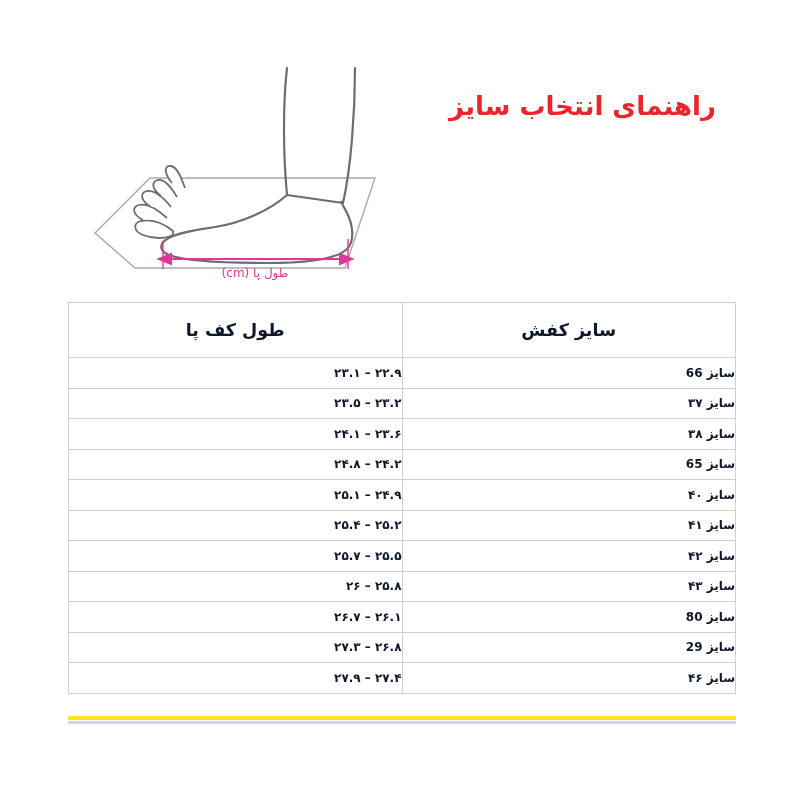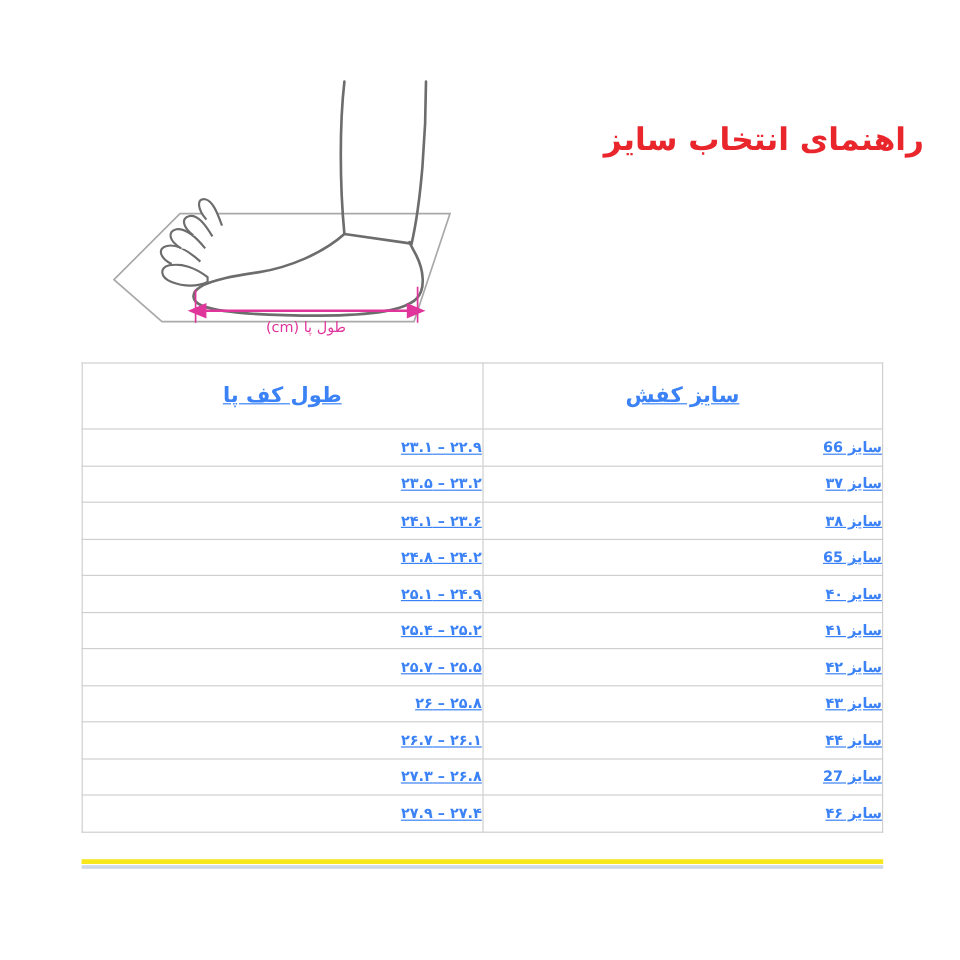--- a/index.html
+++ b/index.html
@@ -42,23 +42,23 @@
     height: 225px;
   }
   .illustration svg {
     display: block;
   }
 
   
   .intro {
     position: absolute;
     right: 30px;
-    top: 101px;
+    top: 90px;
     width: 375px;
-    text-align: right;
+    text-align: center;
     direction: rtl;
   }
   .intro-title {
     color: #e8262b;
     font-size: 26px;
     font-weight: bold;
     line-height: 1.3;
     margin: 0 0 20px 0;
     letter-spacing: 0px;
   }
@@ -75,22 +75,21 @@
     left: 68px;
     top: 302px;
     width: 668px;
     border-collapse: collapse;
     direction: rtl;
     table-layout: fixed;
   }
   .size-table th,
   .size-table td {
     border: 1px solid #cfcfcf;
-    color: #3b82f6;
-    text-decoration: underline;
+    color: #0f172a;
   }
   .size-table th {
     height: 52px;
     font-size: 17.5px;
     font-weight: bold;
     vertical-align: middle;
   }
   .size-table td {
     height: 29.5px;
     font-size: 12px;
@@ -216,25 +215,25 @@
       </tr>
       <tr>
         <td>سایز ۴۲</td>
         <td>۲۵.۵ – ۲۵.۷</td>
       </tr>
       <tr>
         <td>سایز ۴۳</td>
         <td>۲۵.۸ – ۲۶</td>
       </tr>
       <tr>
-        <td>سایز ۴۴</td>
+        <td>سایز 80</td>
         <td>۲۶.۱ – ۲۶.۷</td>
       </tr>
       <tr>
-        <td>سایز 27</td>
+        <td>سایز 29</td>
         <td>۲۶.۸ – ۲۷.۳</td>
       </tr>
       <tr>
         <td>سایز ۴۶</td>
         <td>۲۷.۴ – ۲۷.۹</td>
       </tr>
     </tbody>
   </table>
 
   <div class="accent-bar"></div>

